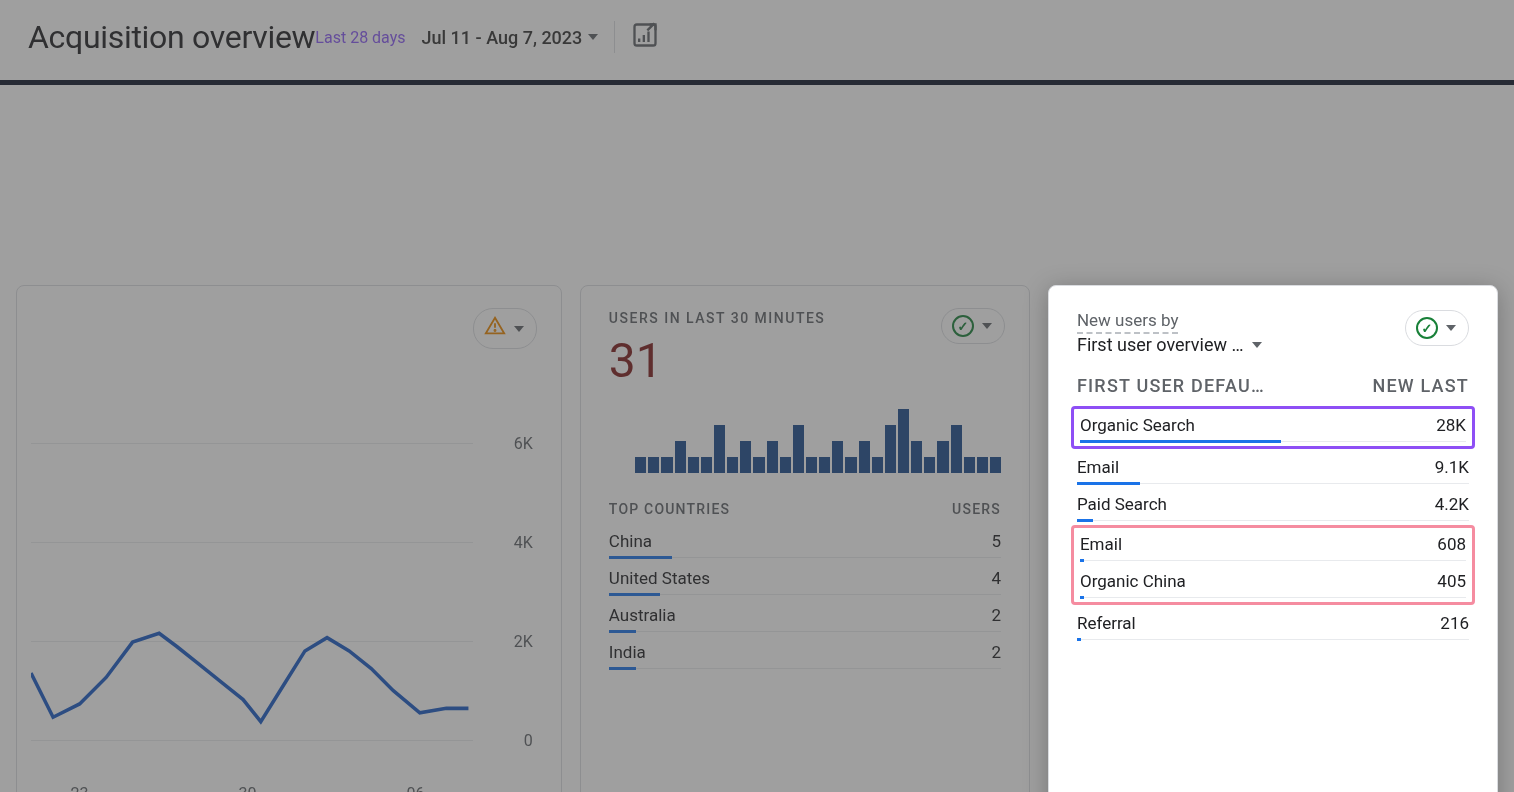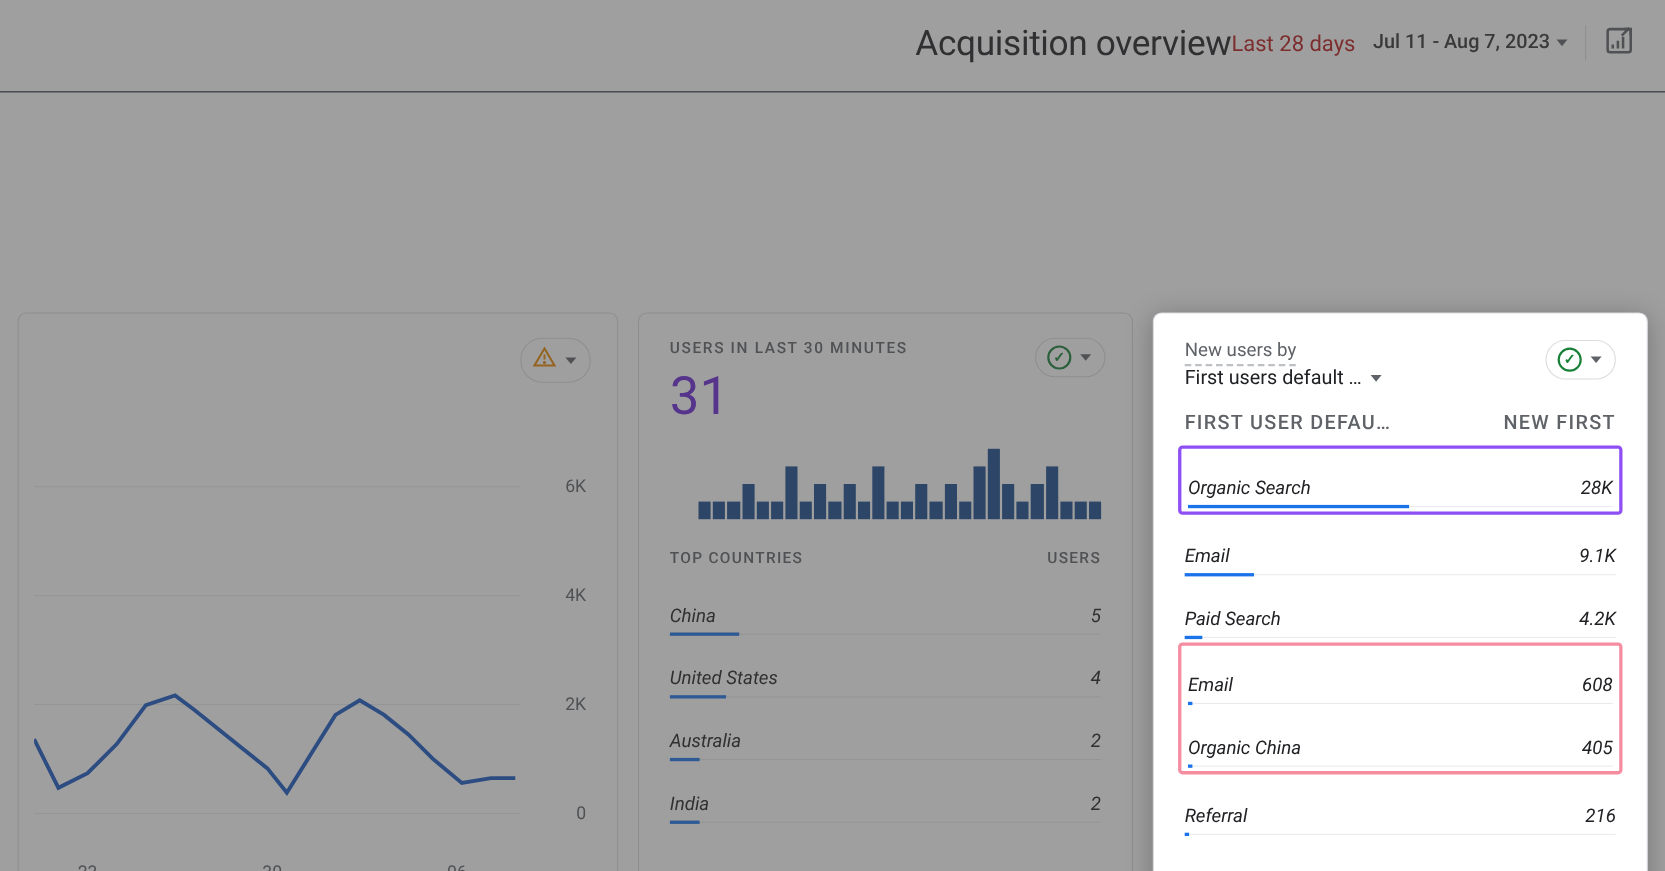--- a/index.html
+++ b/index.html
@@ -14,39 +14,39 @@
   .dim-overlay {
     position: absolute;
     inset: 0;
     background: rgba(64,64,64,0.5);
     pointer-events: none;
     z-index: 5;
   }
   .header {
     display: flex;
     align-items: center;
-    justify-content: flex-end;
+    justify-content: flex-start;
     padding: 18px 28px 24px 28px;
-    border-bottom: 1px solid #0f172a;
+    border-bottom: 5px solid #0f172a;
     min-height: 84px;
   }
   .page-title {
     font-size: 32px;
     font-weight: 400;
     color: #202124;
     letter-spacing: -0.3px;
   }
   .header-right {
     display: flex;
     align-items: center;
     gap: 16px;
   }
   .date-label-small {
-    font-size: 20px;
-    color: #b91c1c;
+    font-size: 16px;
+    color: #8b5cf6;
   }
   .date-range {
     font-size: 18px;
     font-weight: 500;
     color: #333;
     display: flex;
     align-items: center;
     gap: 6px;
     cursor: pointer;
   }
@@ -138,21 +138,21 @@
   .xlabels > div { position: absolute; transform: translateX(-50%); text-align:center; line-height:1.2; }
   .card-subhead {
     font-size: 14px;
     letter-spacing: 1.5px;
     color: #5f6368;
     font-weight: 500;
     text-transform: uppercase;
   }
   .big-number {
     font-size: 48px;
-    color: #6d28d9;
+    color: #7f1d1d;
     font-weight: 400;
     margin: 6px 0 20px 0;
   }
   .bar-chart {
     height: 64px;
     display: flex;
     align-items: flex-end;
     gap: 2px;
     margin: 10px 0 18px 0;
   }
@@ -167,23 +167,22 @@
     letter-spacing: 1.2px;
     color: #5f6368;
     font-weight: 500;
     padding: 10px 0 8px 0;
   }
   .data-row {
     display: flex;
     justify-content: space-between;
     font-size: 17px;
     color: #202124;
-    padding: 26px 0 1px 0;
+    padding: 6px 0 1px 0;
     position: relative;
-    font-style: italic;
   }
   .data-row .bar-under {
     position: absolute;
     bottom: -2px;
     left: 0;
     height: 3px;
     background: #1a73e8;
   }
   .underline-row {
     border-bottom: 1px solid #e8eaed;
@@ -377,32 +376,32 @@
         </div>
       </div>
 
   </div>
 
   <div class="card card3">
     <div class="card3-head">
       <div>
         <span class="dim-label">New users by</span>
         <div class="dim-select">
-          <span>First users default …</span>
+          <span>First user overview …</span>
           <span class="dropdown-arrow"></span>
         </div>
       </div>
       <div class="status-pill-inline">
         <span class="check-circle">✓</span>
         <span class="dropdown-arrow"></span>
       </div>
     </div>
     <div class="table-head" style="margin-top:10px">
       <span class="col-head-sm" style="max-width:60%">FIRST USER DEFAU…</span>
-      <span class="col-head-sm">NEW FIRST</span>
+      <span class="col-head-sm">NEW LAST</span>
     </div>
     <div id="channelRows">
         <div class="highlight-purple">
           <div class="data-row underline-row">
             <span>Organic Search</span>
             <span>28K</span>
             <span class="bar-under" style="width:52%"></span>
           </div>
         </div>
         <div class="data-row underline-row">

